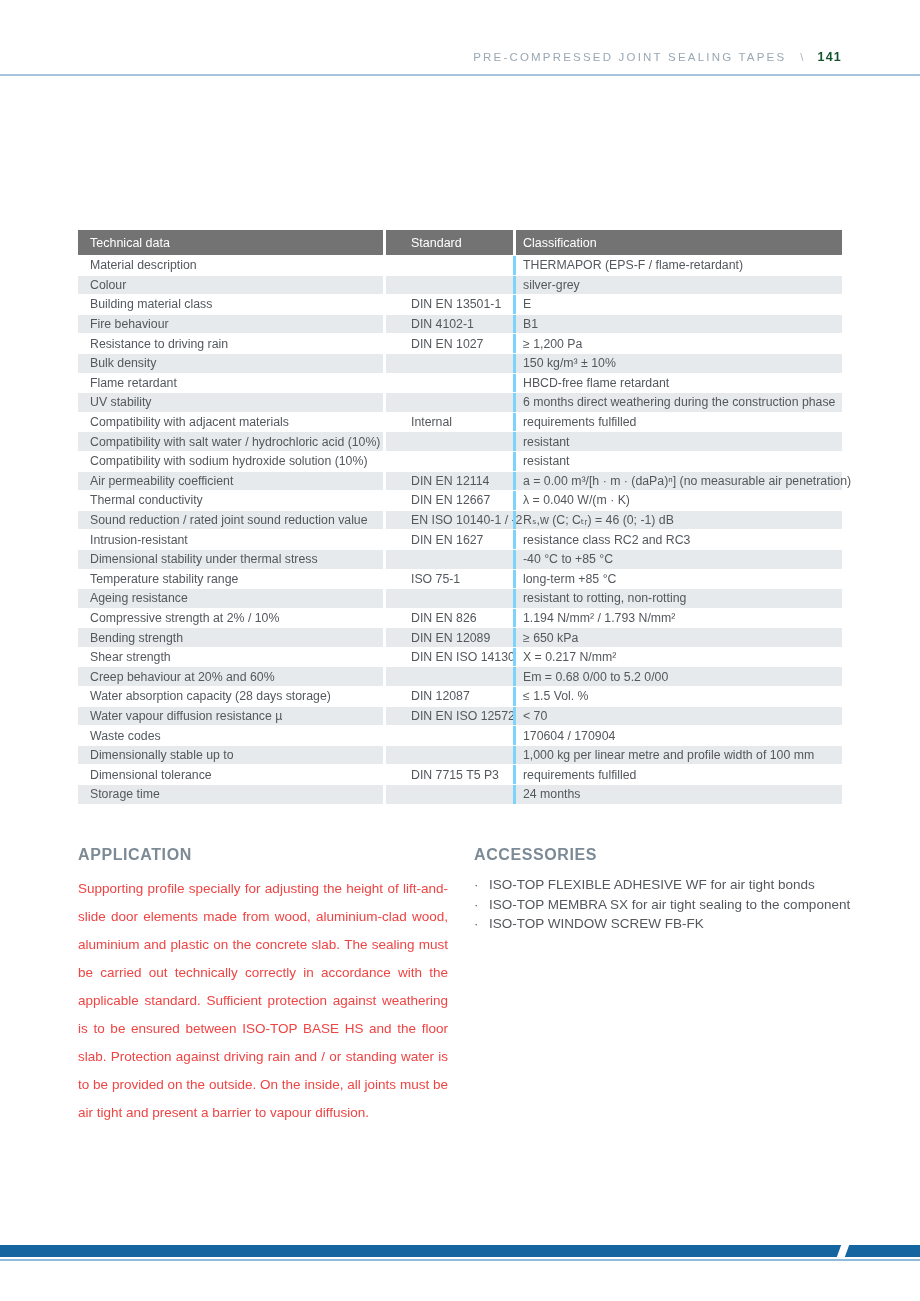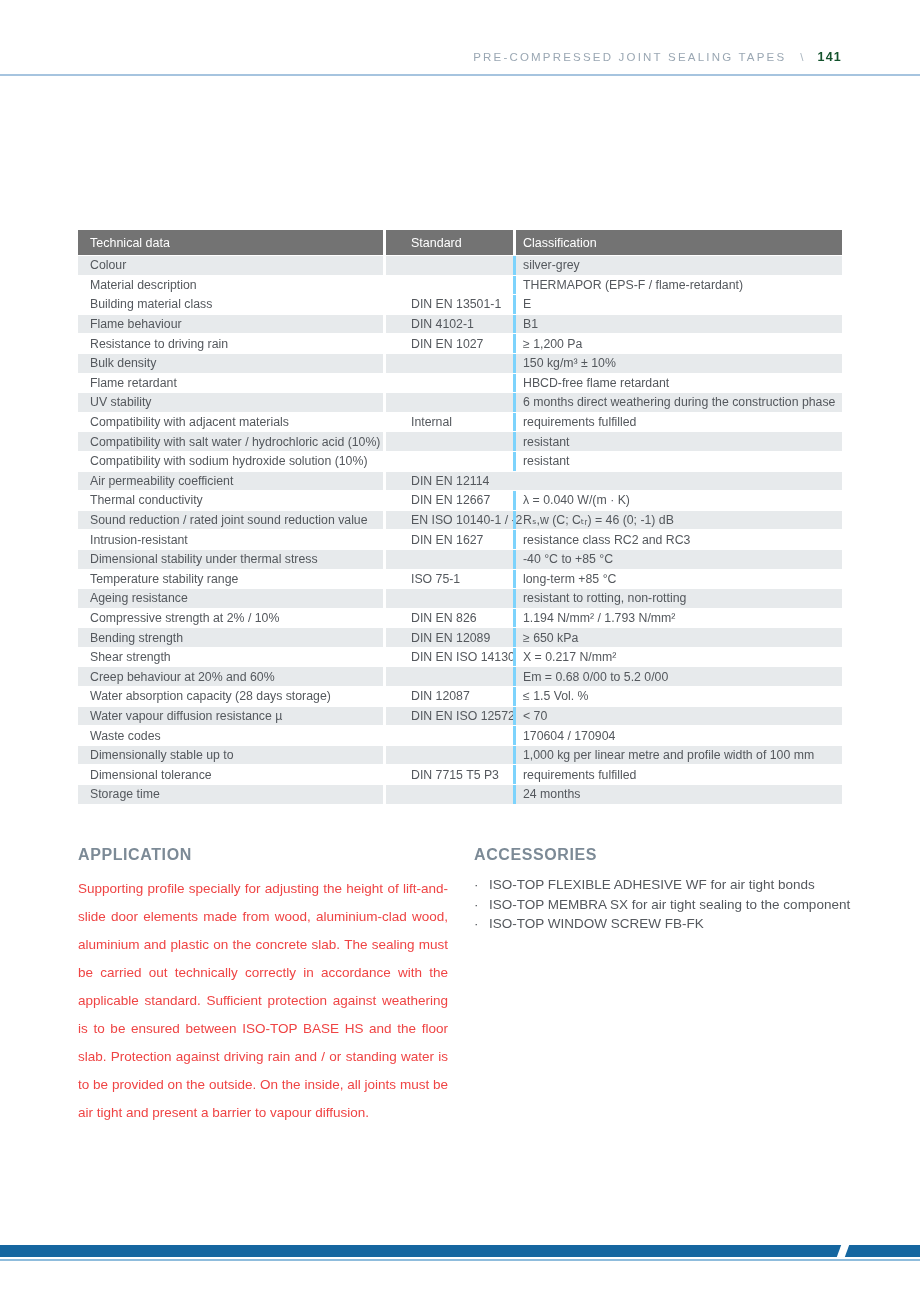--- a/index.html
+++ b/index.html
@@ -53,37 +53,37 @@
   </header>
   <div class="top-rule"></div>
 
   <div class="data-table">
     <div class="t-head">
       <div class="cell c1">Technical data</div>
       <div class="cell c2">Standard</div>
       <div class="cell c3">Classification</div>
     </div>
     <div>
+        <div class="t-row">
+      <div class="cell c1">Material description</div>
+      <div class="cell c2"></div>
+      <div class="cell c3">THERMAPOR (EPS-F / flame-retardant)</div>
+    </div>
         <div class="t-row alt">
       <div class="cell c1">Colour</div>
       <div class="cell c2"></div>
       <div class="cell c3">silver-grey</div>
-    </div>
-        <div class="t-row">
-      <div class="cell c1">Material description</div>
-      <div class="cell c2"></div>
-      <div class="cell c3">THERMAPOR (EPS-F / flame-retardant)</div>
     </div>
         <div class="t-row">
       <div class="cell c1">Building material class</div>
       <div class="cell c2">DIN EN 13501-1</div>
       <div class="cell c3">E</div>
     </div>
         <div class="t-row alt">
-      <div class="cell c1">Flame behaviour</div>
+      <div class="cell c1">Fire behaviour</div>
       <div class="cell c2">DIN 4102-1</div>
       <div class="cell c3">B1</div>
     </div>
         <div class="t-row">
       <div class="cell c1">Resistance to driving rain</div>
       <div class="cell c2">DIN EN 1027</div>
       <div class="cell c3">≥ 1,200 Pa</div>
     </div>
         <div class="t-row alt">
       <div class="cell c1">Bulk density</div>
@@ -111,20 +111,21 @@
       <div class="cell c3">resistant</div>
     </div>
         <div class="t-row">
       <div class="cell c1">Compatibility with sodium hydroxide solution (10%)</div>
       <div class="cell c2"></div>
       <div class="cell c3">resistant</div>
     </div>
         <div class="t-row alt">
       <div class="cell c1">Air permeability coefficient</div>
       <div class="cell c2">DIN EN 12114</div>
+      <div class="cell c3">a = 0.00 m³/[h · m · (daPa)ⁿ] (no measurable air penetration)</div>
     </div>
         <div class="t-row">
       <div class="cell c1">Thermal conductivity</div>
       <div class="cell c2">DIN EN 12667</div>
       <div class="cell c3">λ = 0.040 W/(m · K)</div>
     </div>
         <div class="t-row alt">
       <div class="cell c1">Sound reduction / rated joint sound reduction value</div>
       <div class="cell c2">EN ISO 10140-1 / -2</div>
       <div class="cell c3">Rₛ,w (C; Cₜᵣ) = 46 (0; -1) dB</div>

